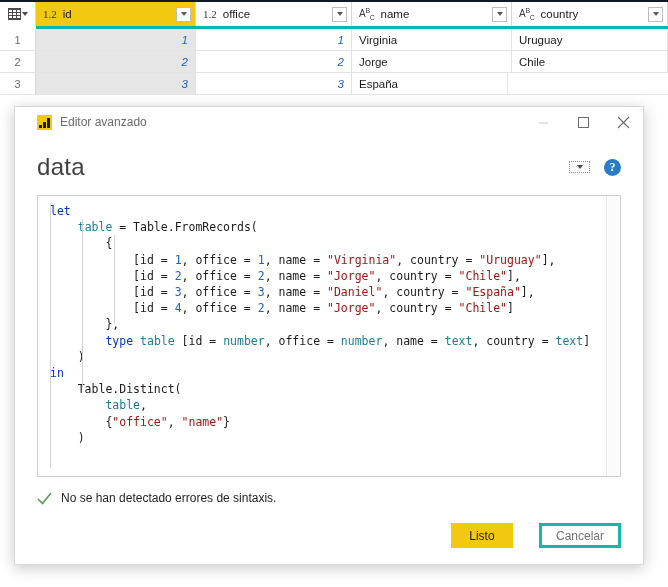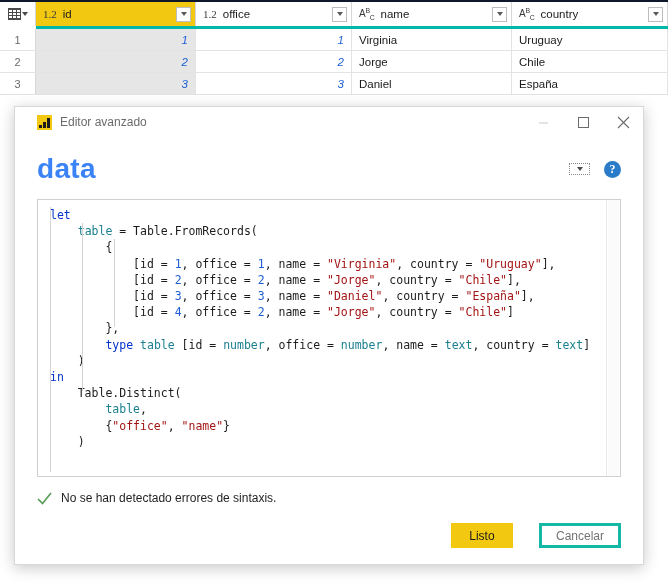--- a/index.html
+++ b/index.html
@@ -216,23 +216,23 @@
     min-height: 0;
   }
   .head-row {
     display: flex;
     align-items: center;
     margin-top: 18px;
     margin-bottom: 16px;
     flex: 0 0 auto;
   }
   .query-name {
-    font-size: 28px;
-    font-weight: 700;
-    color: #3b82f6;
+    font-size: 24px;
+    font-weight: 400;
+    color: #404040;
     letter-spacing: 0.3px;
     flex: 1;
     line-height: 1;
   }
   .display-opts {
     font-size: 11.5px;
     color: #2a2a2a;
     border: 1px dotted #8a8a8a;
     padding: 3px 6px 3px 7px;
     display: flex;
@@ -428,21 +428,20 @@
         <div class="rowhdr">2</div>
         <div class="cell num shaded" style="width: 160px;">2</div>
         <div class="cell num" style="width: 156px;">2</div>
         <div class="cell" style="width: 160px;">Jorge</div>
         <div class="cell" style="width: 156px;">Chile</div>
       </div>
       <div class="grid-row">
         <div class="rowhdr">3</div>
         <div class="cell num shaded" style="width: 160px;">3</div>
         <div class="cell num" style="width: 156px;">3</div>
-        <div class="cell" style="width: 160px;">Daniel</div>
         <div class="cell" style="width: 156px;">España</div>
       </div>
     </div>
 </div>
 
 <div id="dialog">
 
   <div class="titlebar">
     <span class="app-icon"></span>
     <span class="dlg-title">Editor avanzado</span>

